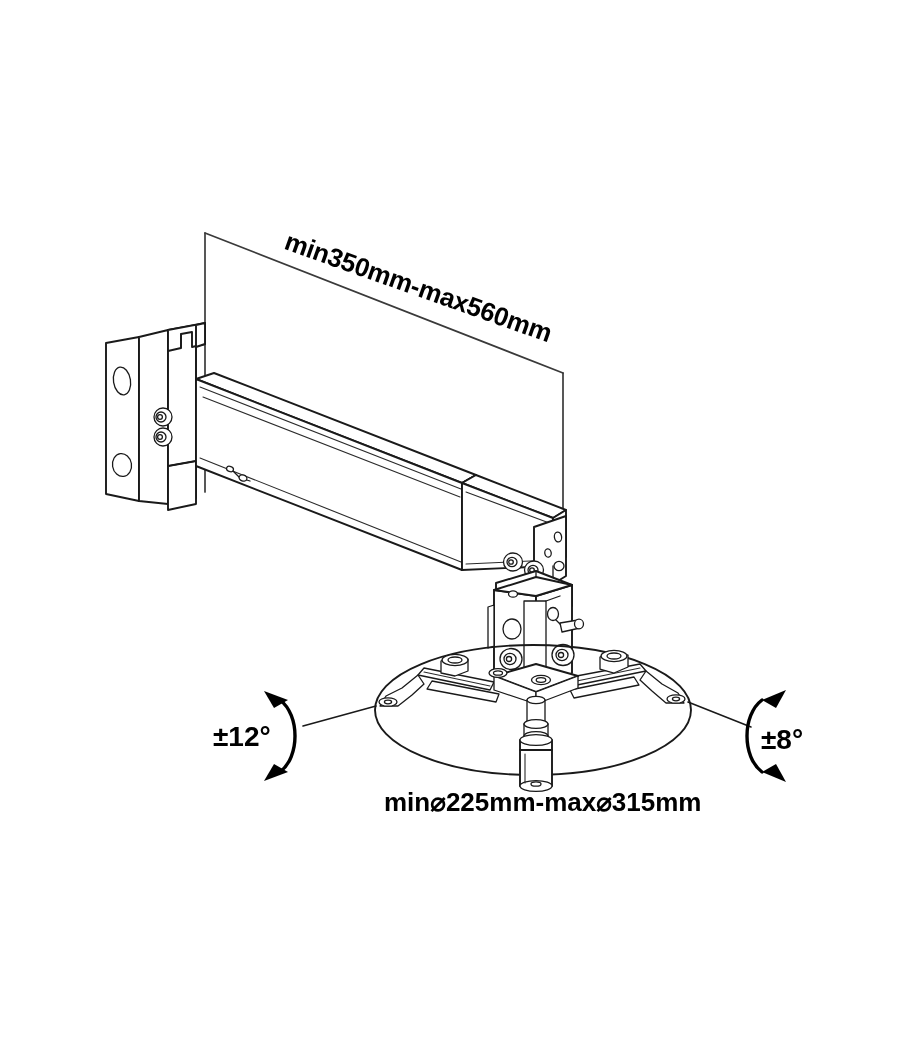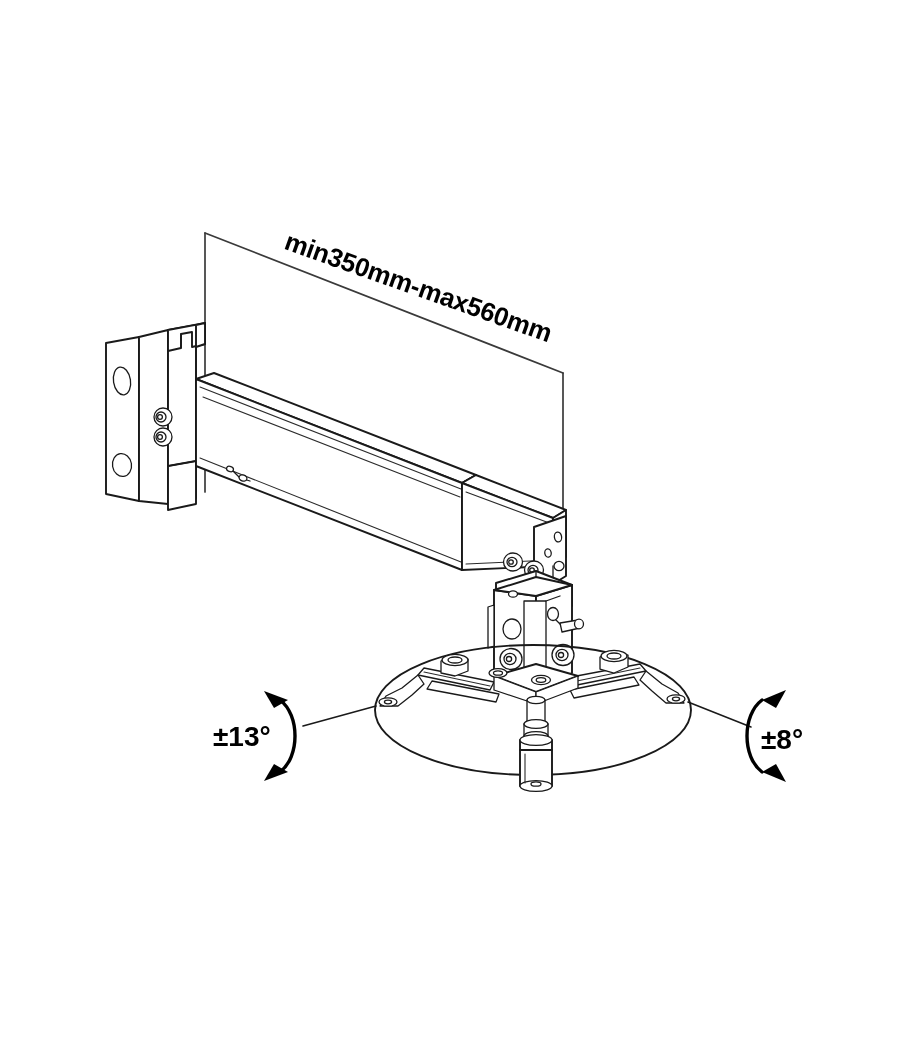--- a/index.html
+++ b/index.html
@@ -255,18 +255,19 @@
     <g>
       <line class="lead" x1="751" y1="727" x2="688" y2="702"></line>
       <path class="arc" d="M762,700 C742,715 742,757 762,772"></path>
       <polygon class="arw" points="786,690 762,700 776,708"></polygon>
       <polygon class="arw" points="786,782 762,772 776,764"></polygon>
     </g>
   </svg>
 
   <div class="label-text" id="dim-length-label">min350mm-max560mm</div>
 
-
-  <div class="label-text" id="angle-left-label">±13°</div>
+  <div class="label-text" id="dim-diameter-label">min⌀225mm-max⌀315mm</div>
+
+  <div class="label-text" id="angle-left-label">±12°</div>
 
   <div class="label-text" id="angle-right-label">±8°</div>
 
 </div>
 
 </body></html>

